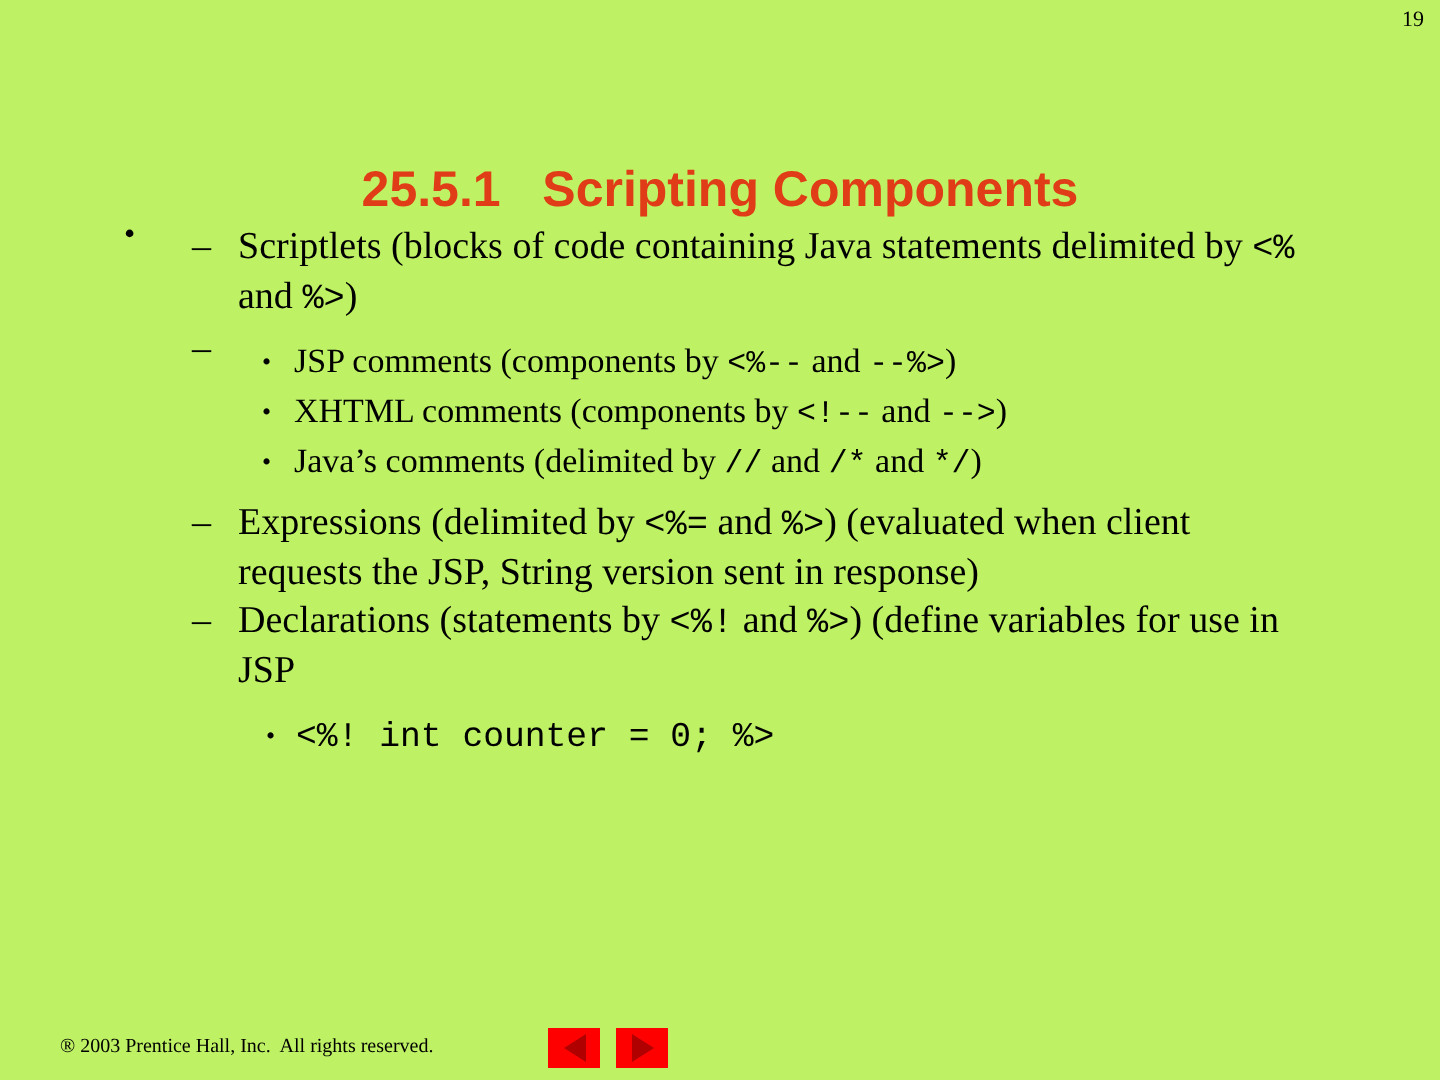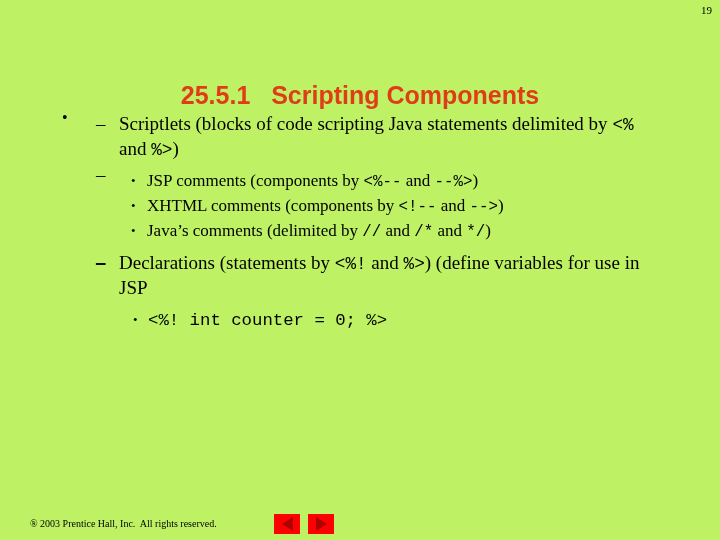--- a/index.html
+++ b/index.html
@@ -184,28 +184,28 @@
 
   <div class="slide-title">25.5.1   Scripting Components</div>
 
   <div class="body">
 
     <div class="lvl1">
       <span class="bullet">•</span>
     </div>
 
     <div id="bullet-list">
-        <div class="lvl2"><span class="bullet">–</span><span><span>Scriptlets (blocks of code scripting Java statements delimited by </span><span class="mono">&lt;%</span><span> and </span><span class="mono">%&gt;</span><span>)</span></span></div>
+        <div class="lvl2"><span class="bullet">–</span><span><span>Scriptlets (blocks of code containing Java statements delimited by </span><span class="mono">&lt;%</span><span> and </span><span class="mono">%&gt;</span><span>)</span></span></div>
         <div class="lvl2"><span class="bullet">–</span></div>
         <div class="group-gap"></div>
         <div class="lvl3"><span class="bullet">•</span><span><span>JSP comments (components by </span><span class="mono">&lt;%--</span><span> and </span><span class="mono">--%&gt;</span><span>)</span></span></div>
         <div class="lvl3"><span class="bullet">•</span><span><span>XHTML comments (components by </span><span class="mono">&lt;!--</span><span> and </span><span class="mono">--&gt;</span><span>)</span></span></div>
         <div class="lvl3"><span class="bullet">•</span><span><span>Java’s comments (delimited by </span><span class="mono">//</span><span> and </span><span class="mono">/*</span><span> and </span><span class="mono">*/</span><span>)</span></span></div>
         <div class="group-gap"></div>
-        <div class="lvl2"><span class="bullet">–</span></div>
+        <div class="lvl2"><span class="bullet">–</span><span><span>Expressions (delimited by </span><span class="mono">&lt;%=</span><span> and </span><span class="mono">%&gt;</span><span>) (evaluated when client requests the JSP, String version sent in response)</span></span></div>
         <div class="lvl2"><span class="bullet">–</span><span><span>Declarations (statements by </span><span class="mono">&lt;%!</span><span> and </span><span class="mono">%&gt;</span><span>) (define variables for use in JSP</span></span></div>
         <div class="lvl3 code-line"><span class="bullet">•</span><span><span class="mono">&lt;%! int counter = 0; %&gt;</span></span></div>
       </div>
 
   </div>
 
   <div class="footer">
     <div class="copyright">® 2003 Prentice Hall, Inc.  All rights reserved.</div>
   </div>
 

